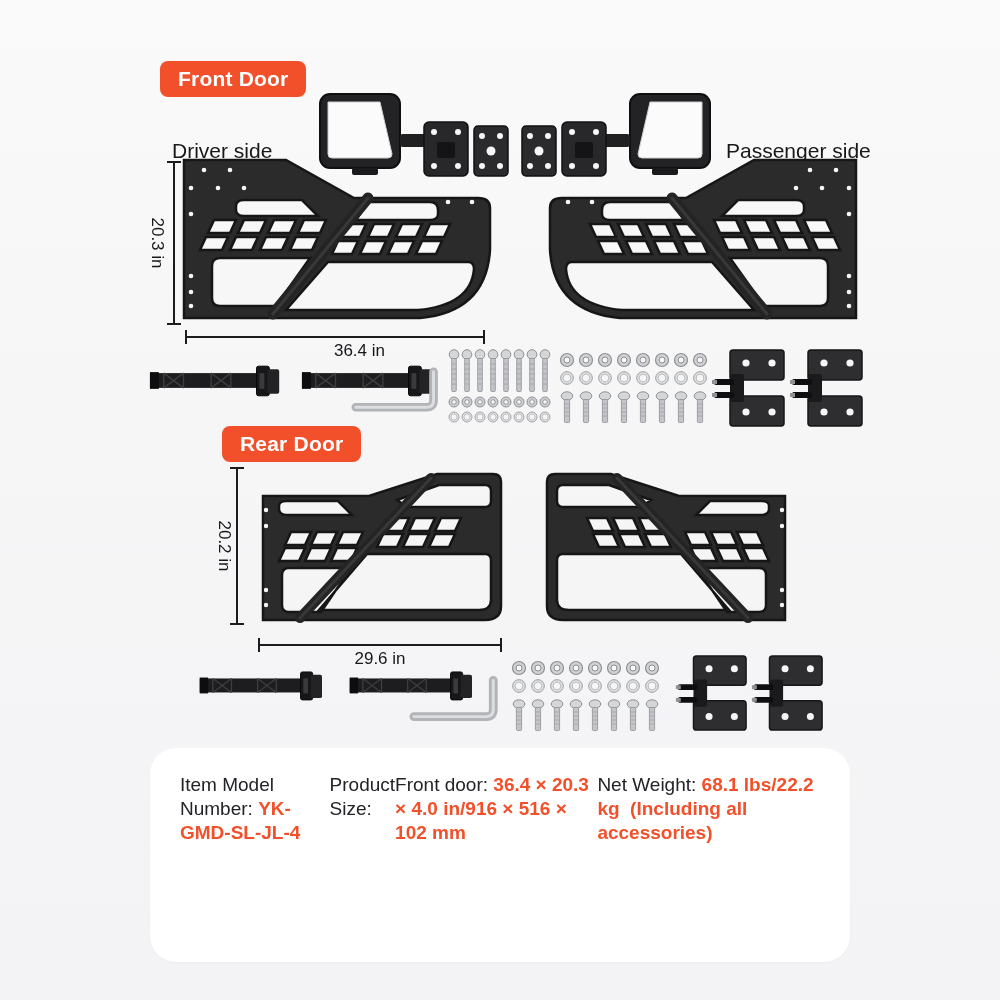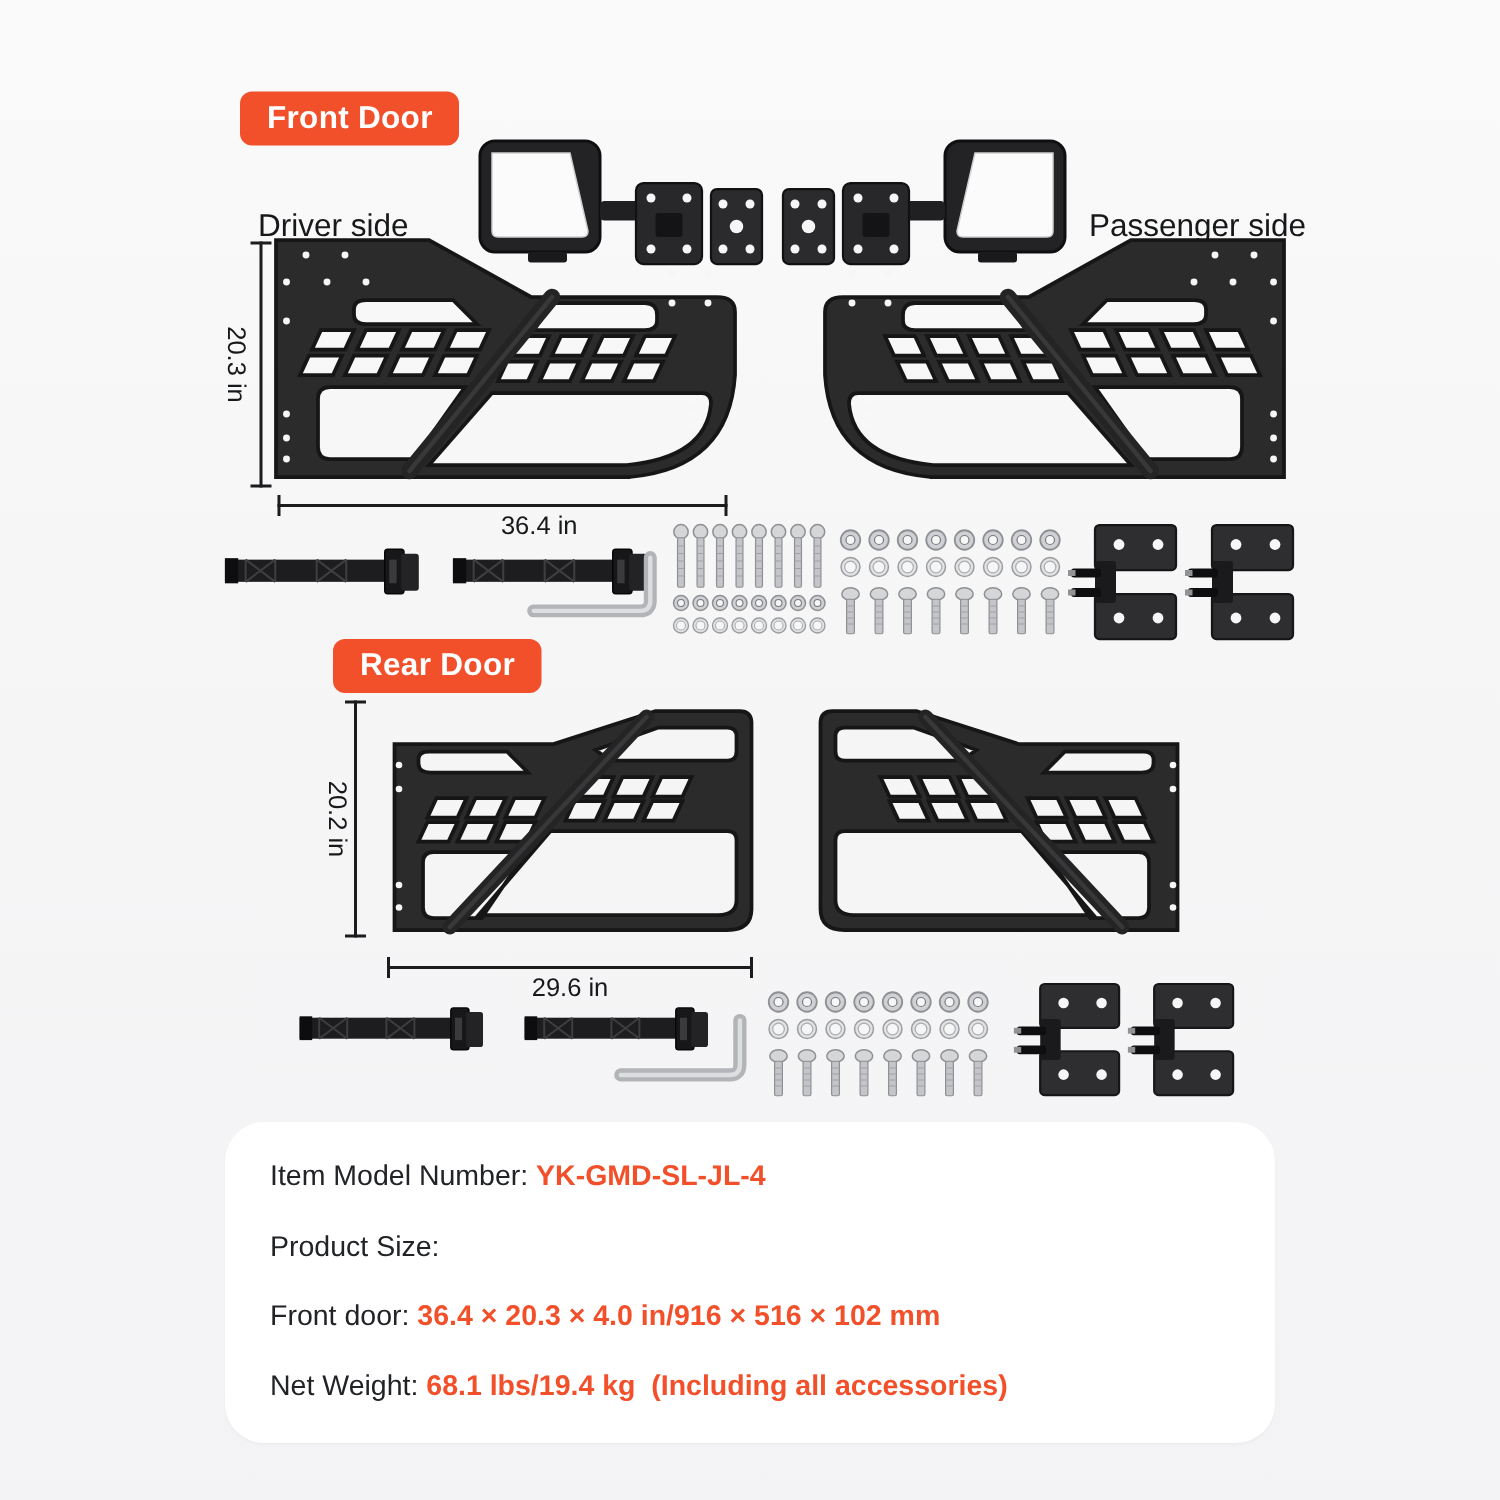--- a/index.html
+++ b/index.html
@@ -8,21 +8,21 @@
   .badge{background:#F2502B;color:#fff;font-weight:bold;font-size:21px;line-height:1;padding:7px 18px 8px 18px;border-radius:8px;letter-spacing:.2px;}
   .side-label{font-size:21px;color:#17181a;margin-top:38px;}
   .dim-label{font-size:17px;color:#17181a;white-space:nowrap;}
   .dim-v{width:2px;background:#1c1c1e;}
   .dim-v::before,.dim-v::after{content:'';position:absolute;left:-6px;width:14px;height:2px;background:#1c1c1e;}
   .dim-v::before{top:0;} .dim-v::after{bottom:0;}
   .dim-h{height:2px;background:#1c1c1e;}
   .dim-h::before,.dim-h::after{content:'';position:absolute;top:-6px;width:2px;height:14px;background:#1c1c1e;}
   .dim-h::before{left:0;} .dim-h::after{right:0;}
   .rot90{transform:rotate(90deg);text-align:center;}
-  .panel{background:#ffffff;border-radius:26px;box-shadow:0 1px 2px rgba(0,0,0,0.03);display:flex;flex-direction:column;justify-content:space-between;padding:25px 30px;box-sizing:border-box;}
+  .panel{background:#ffffff;border-radius:26px;box-shadow:0 1px 2px rgba(0,0,0,0.03);display:flex;flex-direction:row;justify-content:space-between;padding:25px 30px;box-sizing:border-box;}
   .spec-row{font-size:19px;line-height:24px;}
   .spec-label{color:#212326;white-space:pre-wrap;}
   .spec-value{color:#F2502B;font-weight:bold;white-space:pre-wrap;}
   .flip{transform:scaleX(-1);}
   svg{display:block;overflow:visible;}
 </style>
 </head>
 <body>
 
 <div id="stage">
@@ -300,16 +300,16 @@
 
   <svg class="abs" style="left:674px;top:656px;" width="150" height="76" viewBox="0 0 150 78">
     <use href="#hinge"></use>
       <use href="#hinge" x="78"></use>
   </svg>
 
   <div class="abs panel" style="left:150px;top:748px;width:700px;height:214px;">
     <div class="spec-row"><span class="spec-label">Item Model Number: </span><span class="spec-value">YK-GMD-SL-JL-4</span></div>
     <div class="spec-row"><span class="spec-label">Product Size:</span><span class="spec-value"></span></div>
     <div class="spec-row"><span class="spec-label">Front door: </span><span class="spec-value">36.4 × 20.3 × 4.0 in/916 × 516 × 102 mm</span></div>
-    <div class="spec-row"><span class="spec-label">Net Weight: </span><span class="spec-value">68.1 lbs/19.4 kg  (Including all accessories)</span></div>
+    <div class="spec-row"><span class="spec-label">Net Weight: </span><span class="spec-value">68.1 lbs/22.2 kg  (Including all accessories)</span></div>
   </div>
 
 </div>
 
 </body></html>

